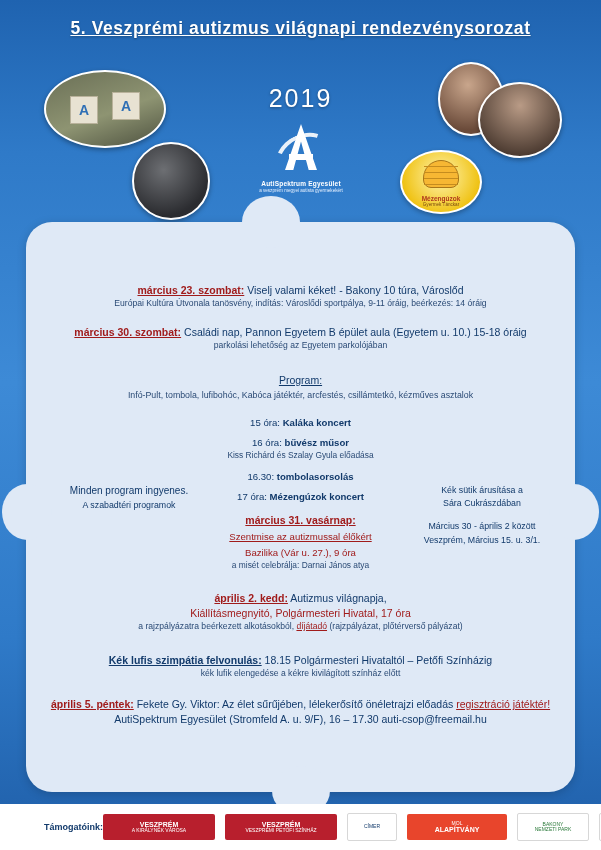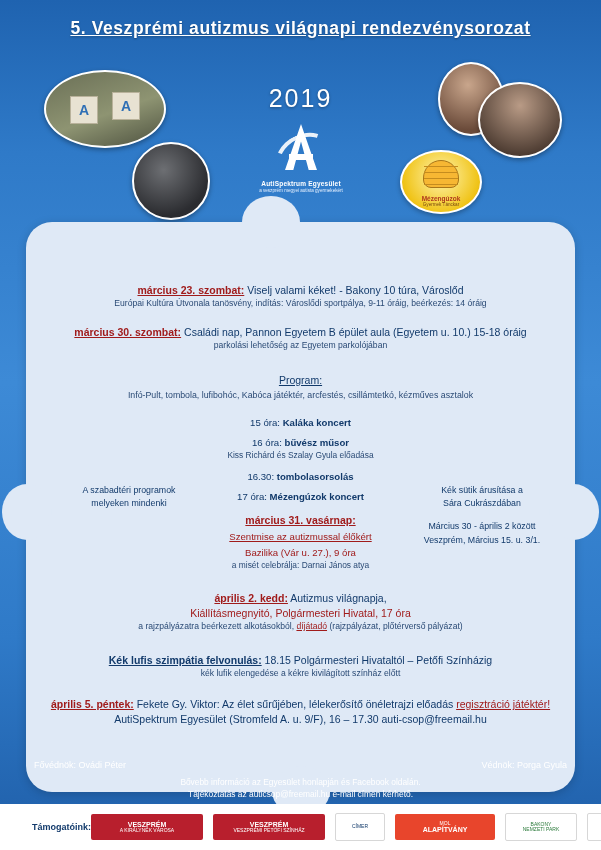--- a/index.html
+++ b/index.html
@@ -98,21 +98,21 @@
   .redc{color:#a01b1b;}
   .uline{text-decoration:underline;}
 
   
   .credits{position:absolute;left:0;top:760px;width:601px;text-align:center;}
   .cred-row{display:flex;justify-content:space-between;padding:0 34px;color:#ffffff;font-size:9px;}
   .info{margin-top:6px;color:#ffffff;font-size:8.4px;line-height:1.45;}
 
   
   .sponsors{position:absolute;left:0;bottom:0;width:601px;height:46px;background:#ffffff;display:flex;align-items:center;}
-  .sp-label{font-size:9px;color:#123a6b;font-weight:bold;padding-left:32px;width:92px;}
+  .sp-label{font-size:9px;color:#123a6b;font-weight:bold;padding-left:44px;width:92px;}
   .sp-items{display:flex;align-items:center;gap:10px;}
   .sp{height:26px;display:flex;align-items:center;justify-content:center;border-radius:2px;font-size:7px;font-weight:bold;color:#fff;padding:0 6px;text-align:center;line-height:1.05;}
   .sp1{background:#b81f2d;width:100px;}
   .sp2{background:#b81f2d;width:100px;}
   .sp3{background:#ffffff;width:36px;border:1px solid #d7d7d7;color:#123a6b;}
   .sp4{background:#e8452c;width:88px;}
   .sp5{background:#ffffff;width:58px;border:1px solid #d7d7d7;color:#2a7a3a;}
   .sp6{background:#ffffff;width:56px;border:1px solid #d7d7d7;color:#1b6fb5;font-size:11px;}
   .tiny{font-size:5px;font-weight:normal;display:block;}
 </style>
@@ -199,22 +199,22 @@
       </div>
 
       <div class="block" style="top:292px;">
         <div class="ev"><span class="date">március 31. vasárnap:</span></div>
         <div class="pitem redc uline">Szentmise az autizmussal élőkért</div>
         <div class="pitem redc">Bazilika (Vár u. 27.), 9 óra</div>
         <div class="psmall">a misét celebrálja: Darnai János atya</div>
       </div>
 
       <div class="sideL">
+        <div class="hd">Minden program ingyenes.</div>
         <div>A szabadtéri programok</div>
-        <div>melyeken mindenki</div>
       </div>
 
       <div class="sideR">
         <div>Kék sütik árusítása a</div>
         <div>Sára Cukrászdában</div>
         <div style="height:10px"></div>
         <div>Március 30 - április 2 között</div>
         <div>Veszprém, Március 15. u. 3/1.</div>
       </div>
 
@@ -238,30 +238,20 @@
       <div class="block" style="top:476px;">
         <p class="ev">
           <span class="date">április 5. péntek:</span><span class="rest"> Fekete Gy. Viktor: Az élet sűrűjében, lélekerősítő önéletrajzi előadás </span><span class="redc uline">regisztráció játéktér!</span>
         </p>
         <p class="ev" style="margin-top:3px;color:#123a6b;">AutiSpektrum Egyesület (Stromfeld A. u. 9/F), 16 – 17.30 auti-csop@freemail.hu</p>
       </div>
 
     </div>
   </div>
 
-  <div class="credits">
-    <div class="cred-row">
-      <span>Fővédnök: Ovádi Péter</span>
-      <span>Védnök: Porga Gyula</span>
-    </div>
-    <div class="info">
-      <div>Bővebb információ az Egyesület honlapján és Facebook oldalán.</div>
-      <div>Tájékoztatás az auticsop@freemail.hu e-mail címen kérhető.</div>
-    </div>
-  </div>
 
   <div class="sponsors">
     <div class="sp-label">Támogatóink:</div>
     <div class="sp-items">
       <div class="sp sp1">
         <span><span>VESZPRÉM</span><span class="tiny">A KIRÁLYNÉK VÁROSA</span></span>
       </div>
       <div class="sp sp2">
         <span><span>VESZPRÉM</span><span class="tiny">VESZPRÉMI PETŐFI SZÍNHÁZ</span></span>
       </div>

